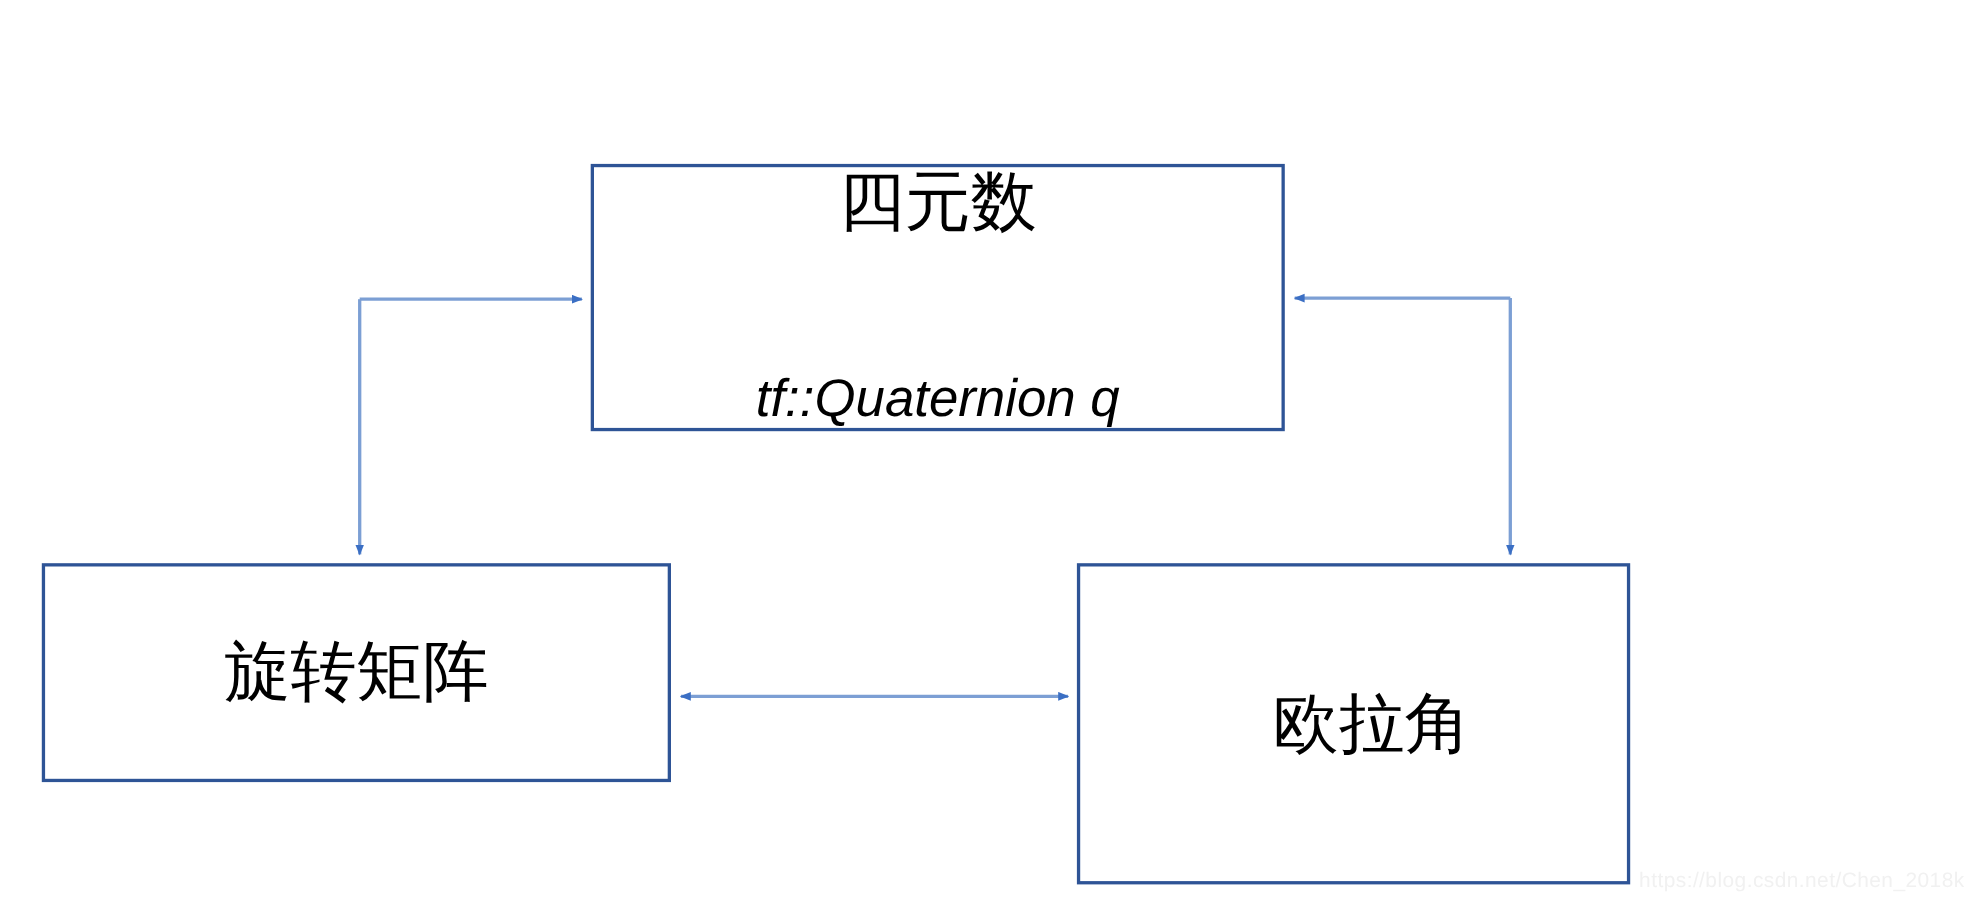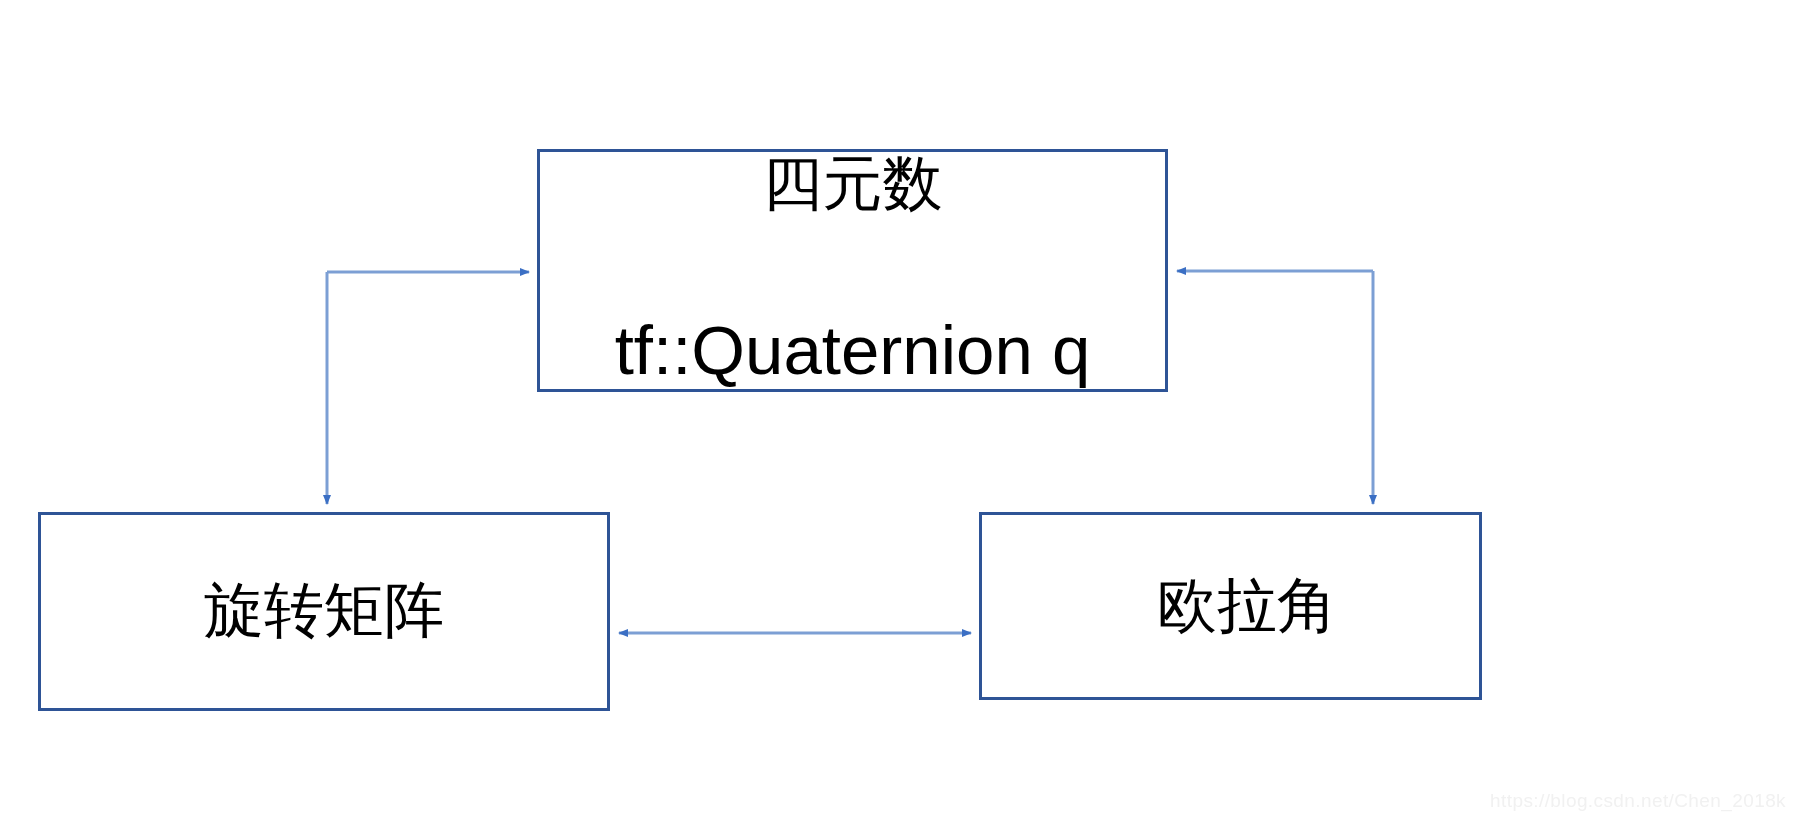--- a/index.html
+++ b/index.html
@@ -28,41 +28,42 @@
     justify-content: center;
     color: #000000;
     line-height: 1.08;
     white-space: nowrap;
   }
   .node .line1 {
     font-size: 60px;
     letter-spacing: 0px;
   }
   .node .line2 {
-    font-size: 69px;
+    font-size: 48px;
     letter-spacing: 0px;
+    font-style: italic;
   }
   #node-quaternion {
     left: 537px;
     top: 149px;
     width: 631px;
     height: 243px;
     justify-content: space-between;
   }
   #node-rotation-matrix {
     left: 38px;
     top: 512px;
     width: 572px;
     height: 199px;
   }
   #node-euler-angle {
     left: 979px;
     top: 512px;
     width: 503px;
-    height: 188px;
+    height: 292px;
     padding-left: 33px;
   }
   #connectors {
     position: absolute;
     left: 0;
     top: 0;
     width: 1794px;
     height: 834px;
     pointer-events: none;
   }

